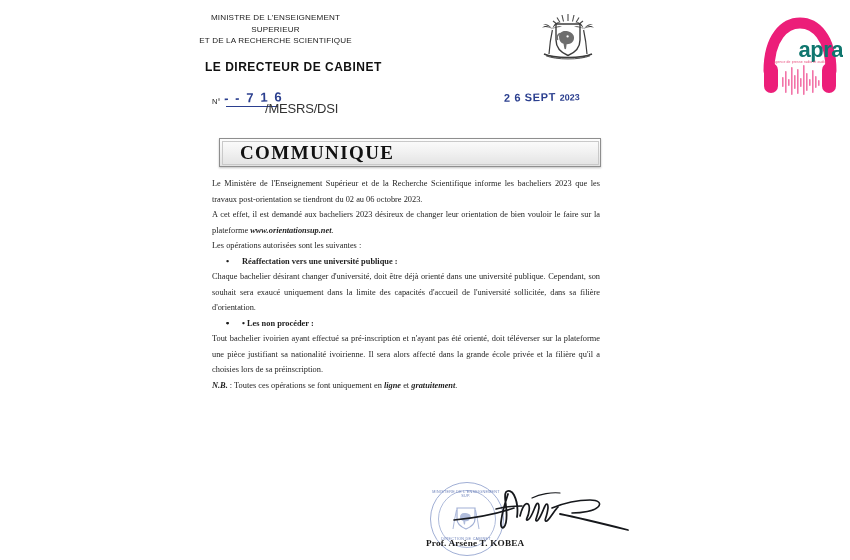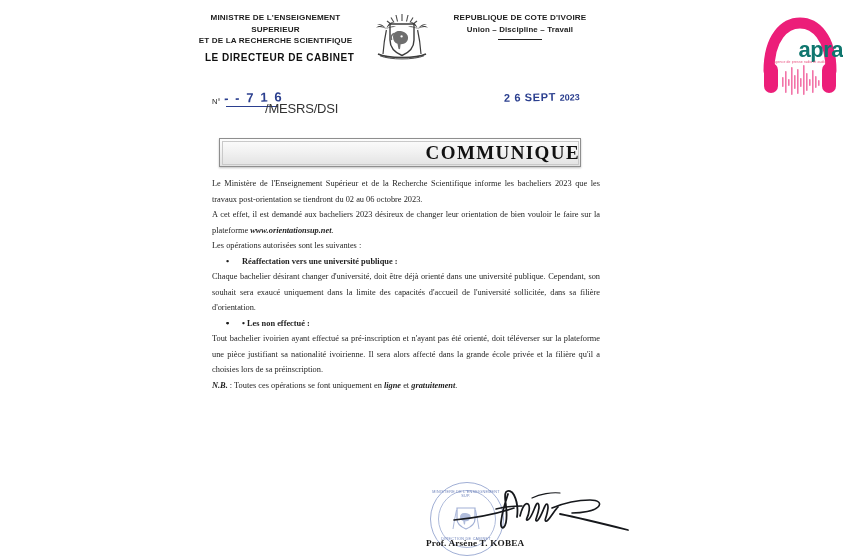--- a/index.html
+++ b/index.html
@@ -23,21 +23,21 @@
     left: 188px;
     width: 412px;
     display: flex;
     justify-content: space-between;
     align-items: flex-start;
   }
   .ministry-block {
     width: 175px;
     text-align: center;
     font-family: "Liberation Sans", sans-serif;
-    font-weight: bold;
+    font-weight: normal;
     font-size: 8.1px;
     line-height: 1.45;
     letter-spacing: 0.15px;
     color: #1c1c1c;
   }
   .republic-block {
     width: 160px;
     text-align: center;
     font-family: "Liberation Sans", sans-serif;
     font-weight: bold;
@@ -61,25 +61,25 @@
   .emblem {
     width: 64px;
     height: 52px;
     position: relative;
     flex: 0 0 auto;
     margin-top: -2px;
   }
 
   .director-title {
     position: absolute;
-    top: 52px;
+    top: 60px;
     left: 205px;
     font-family: "Liberation Sans", sans-serif;
     font-weight: bold;
-    font-size: 10px;
+    font-size: 12px;
     letter-spacing: 0.5px;
     color: #111;
   }
 
   
   .ref-line {
     position: absolute;
     top: 92px;
     left: 212px;
     width: 388px;
@@ -154,21 +154,22 @@
     position: absolute;
     top: 138px;
     left: 219px;
     width: 360px;
     height: 27px;
     border: 1px solid #8e8e8e;
     background: linear-gradient(180deg,#fdfdfd 0%,#f2f2f2 45%,#e2e2e2 100%);
     box-shadow: 0 1px 2px rgba(0,0,0,0.25);
     display: flex;
     align-items: center;
-    justify-content: flex-end;
+    justify-content: flex-start;
+    padding-left: 20px;
   }
   .title-box-inner {
     border: 1px solid #c9c9c9;
     position: absolute;
     inset: 1.5px;
     pointer-events: none;
   }
   .title-text {
     font-family: "Liberation Serif", serif;
     font-weight: bold;
@@ -364,25 +365,20 @@
           <path d="M47.6 19 C50.4 14.8 54 13.4 57 14.8 C53.4 14.8 50 16.4 47.6 19 Z"></path>
           <path d="M47.6 19 C44 16 40.4 15.4 38 17 C41.6 16.6 45 17.4 47.6 19 Z"></path>
         </g>
 
         <path d="M8 44 C18 48.6 46 48.6 56 44" fill="none" stroke="#3d3d3d" stroke-width="1.5"></path>
         <path d="M10 45.8 C20 50 44 50 54 45.8" fill="none" stroke="#3d3d3d" stroke-width="0.9"></path>
       </g>
     </svg>
   </div>
 
-  <div class="republic-block">
-    <div>REPUBLIQUE DE COTE D'IVOIRE</div>
-    <div class="motto">Union – Discipline – Travail</div>
-    <div class="rule-short"></div>
-  </div>
 </div>
 
 <div class="director-title">LE DIRECTEUR DE CABINET</div>
 
 <div class="ref-line">
   <span class="ref-no">N°</span>
   <span class="ref-stamp">- - 7 1 6</span>
   <span class="ref-underline"></span>
   <span class="ref-suffix">/MESRS/DSI</span>
 
@@ -412,21 +408,21 @@
     <span>Réaffectation vers une université publique :</span>
   </p>
   <p class="para">Chaque bachelier désirant changer d'université, doit être déjà orienté dans une université publique. Cependant, son souhait sera exaucé uniquement dans la limite des capacités d'accueil de l'université sollicitée, dans sa filière d'orientation.</p>
 
   <p class="bullet-head">
     <span class="dot">•</span>
   </p>
 
   <p class="bullet-head">
     <span class="dot">•</span>
-    <span>• Les non effectué :</span>
+    <span>• Les non procéder :</span>
   </p>
   <p class="para">Tout bachelier ivoirien ayant effectué sa pré-inscription et n'ayant pas été orienté, doit téléverser sur la plateforme une pièce justifiant sa nationalité ivoirienne. Il sera alors affecté dans la grande école privée et la filière qu'il a choisies lors de sa préinscription.</p>
 
 
   <p class="nb-line"><b>N.B.</b><span> : Toutes ces opérations se font uniquement en </span><b>ligne</b><span> et </span><b>gratuitement</b><span>.</span></p>
 </div>
 
 <div class="sig-area">
 
   <div class="stamp-circle"></div>

